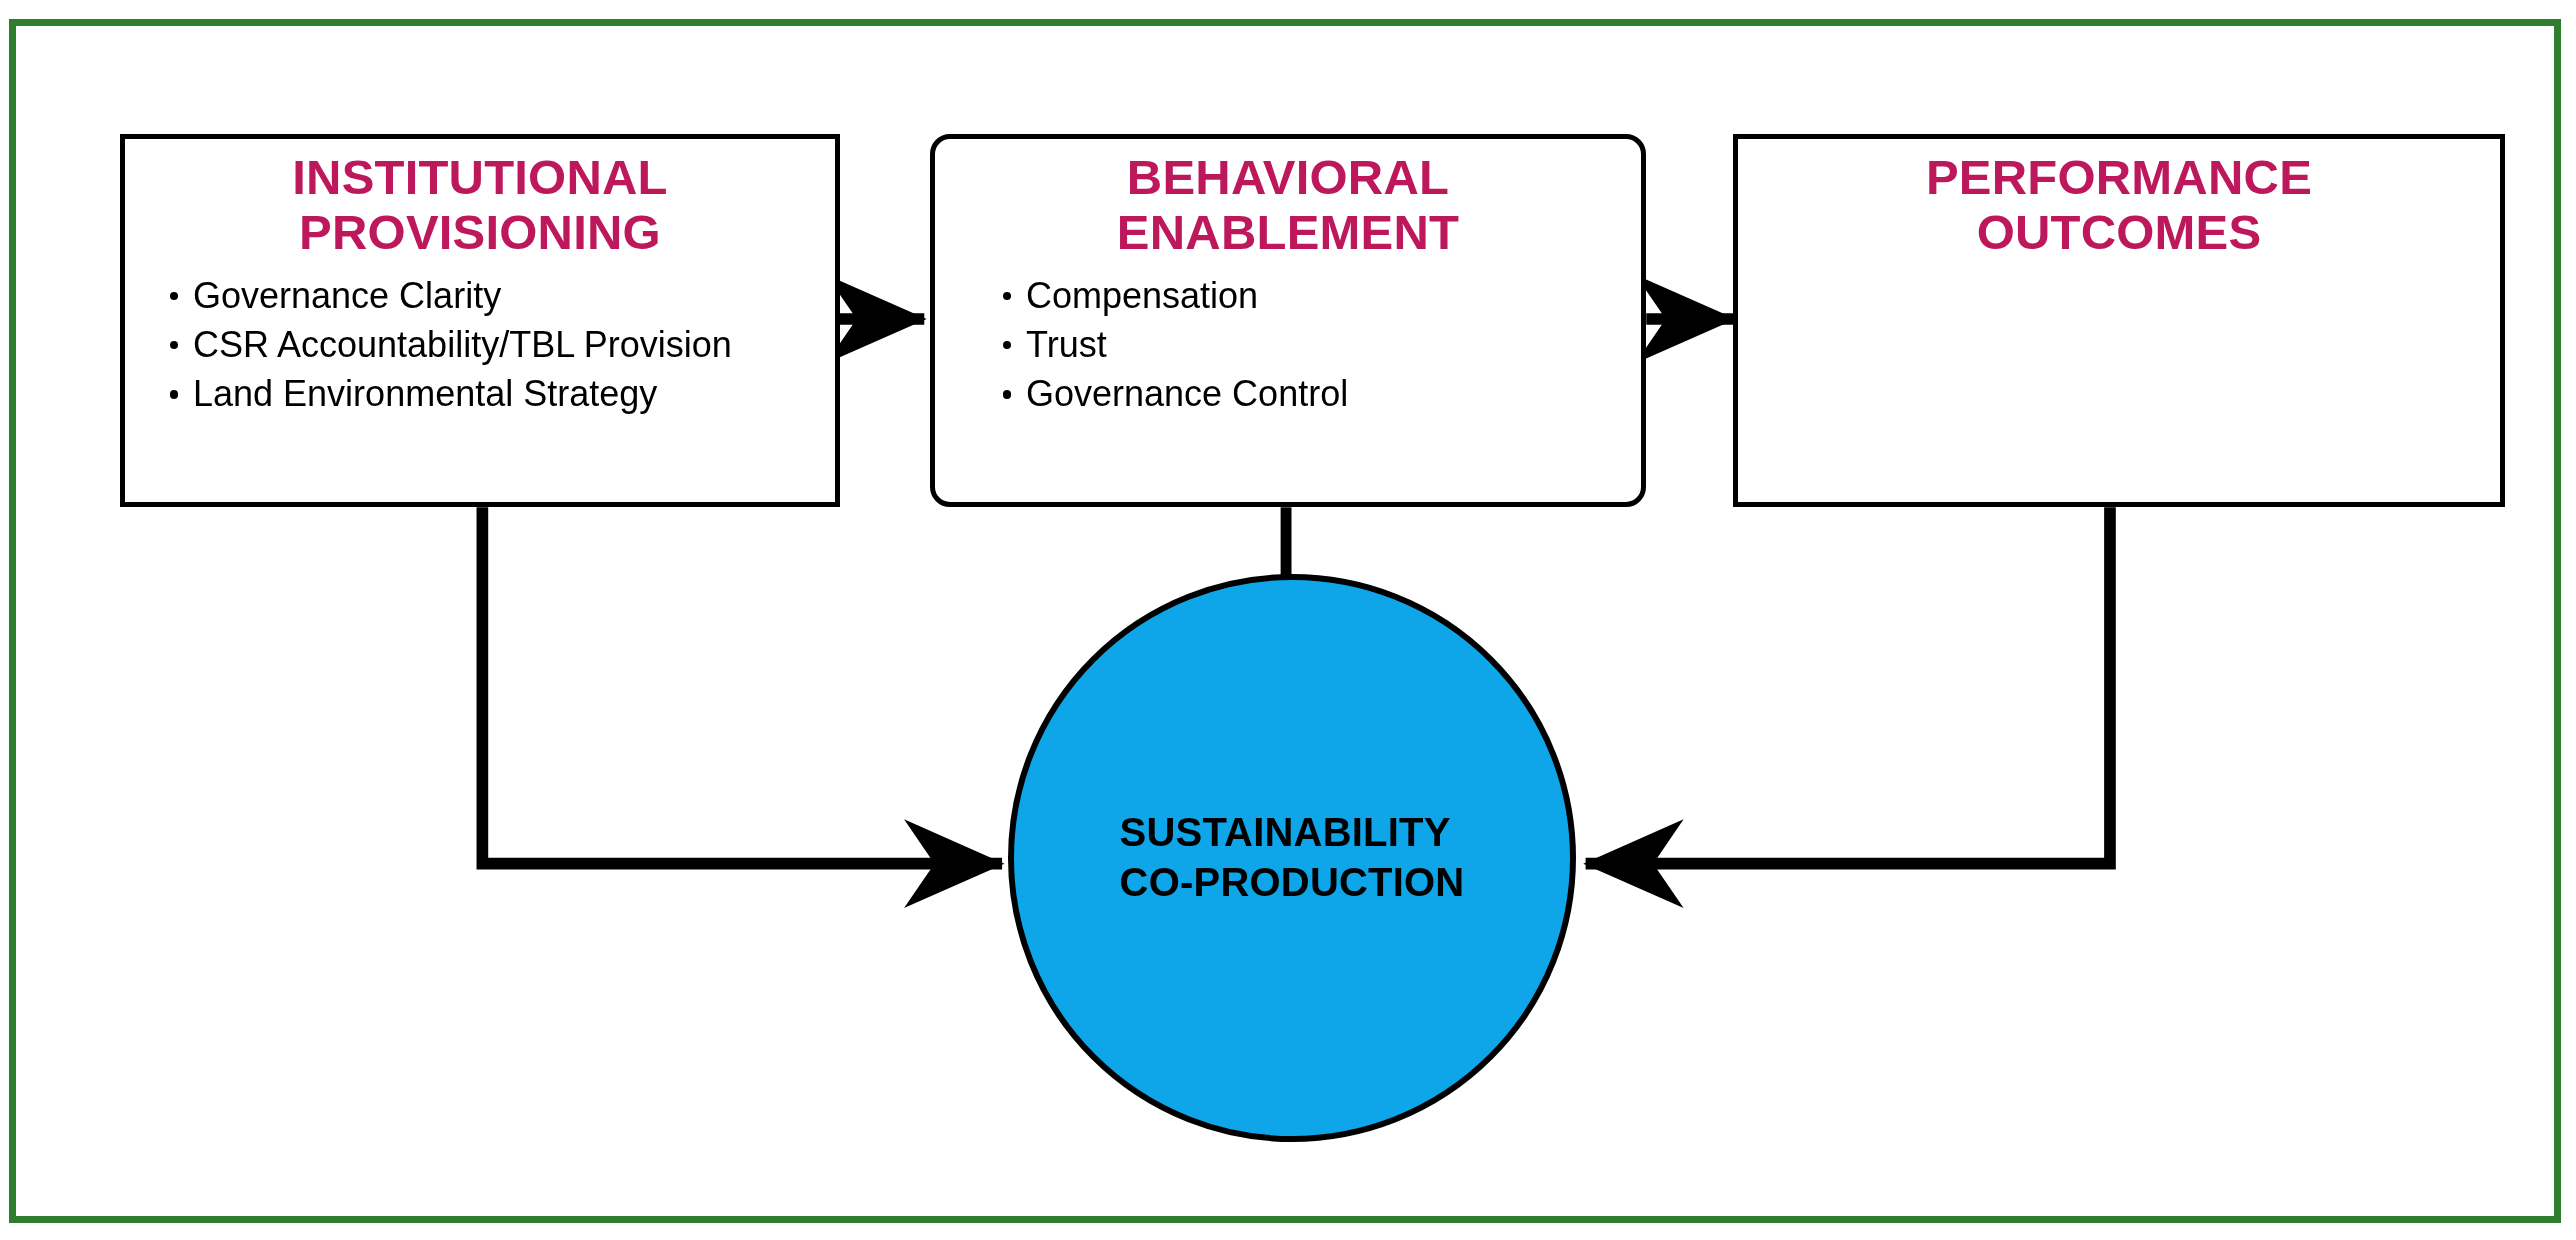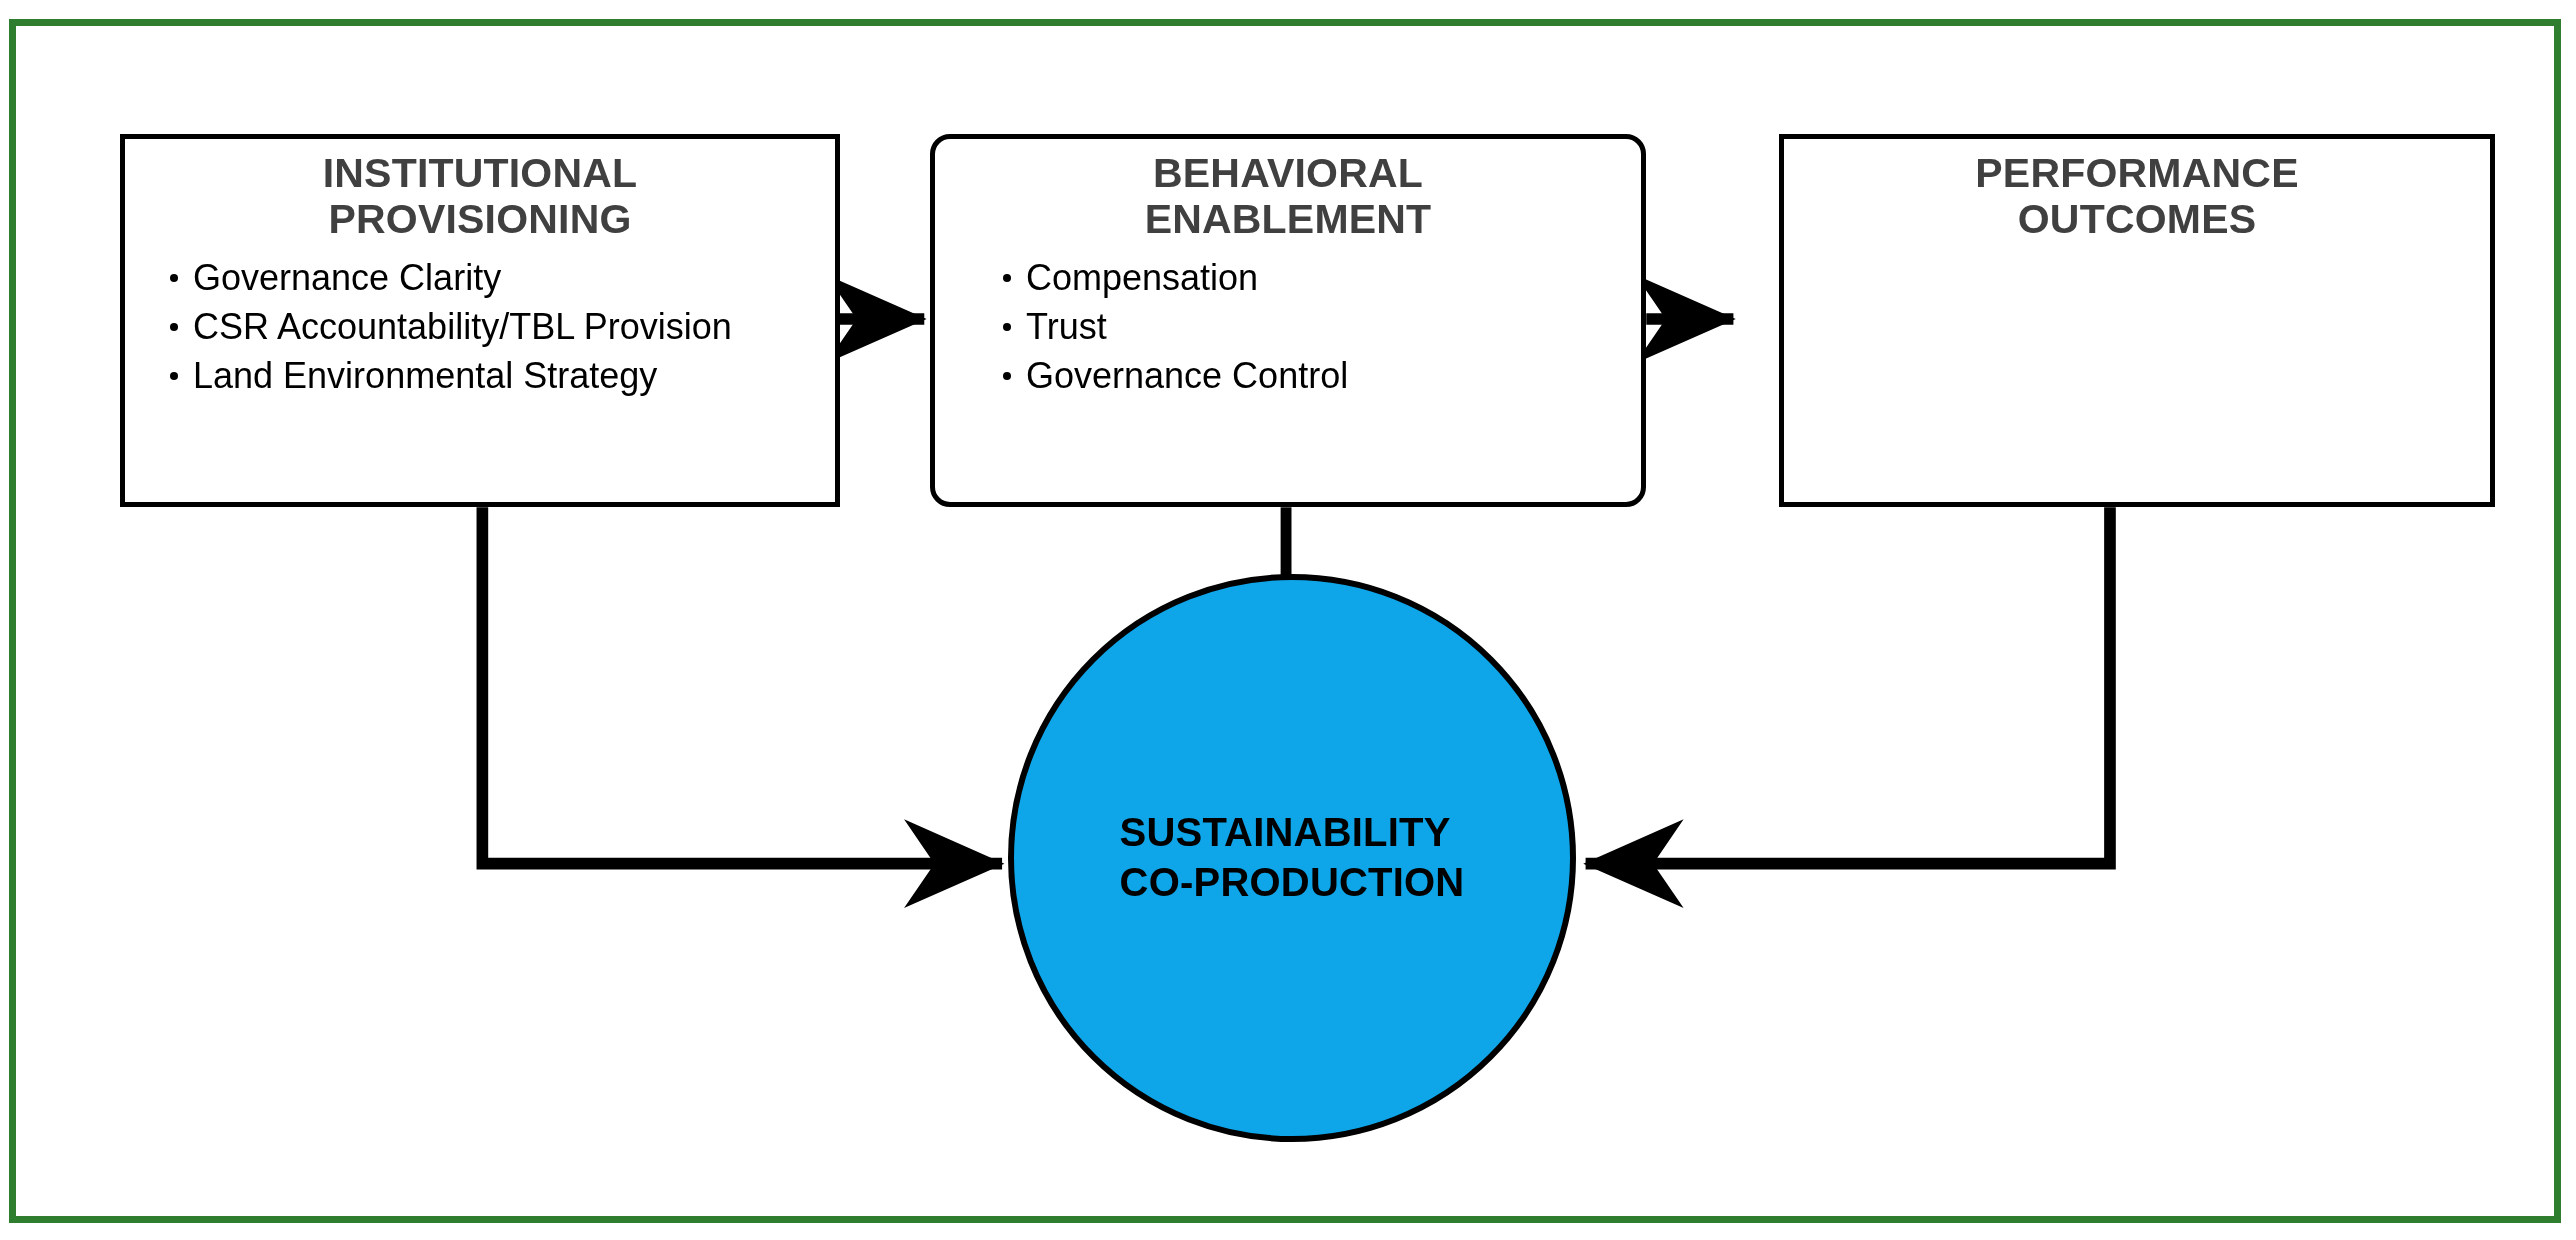--- a/index.html
+++ b/index.html
@@ -55,29 +55,29 @@
   .node-box {
     position: absolute;
     border: 5.4px solid #000000;
     box-sizing: border-box;
     background: #ffffff;
     padding: 11px 14px 7.8px 14px;
   }
 
   #box-institutional { left: 120px;  top: 134px; width: 720px;  height: 373px; }
   #box-behavioral    { left: 930px; top: 134px; width: 716px;  height: 373px; border-radius: 20px; }
-  #box-performance   { left: 1779px; top: 134px; width: 716px;  height: 373px; }
+  #box-performance   { left: 1733px; top: 134px; width: 772px;  height: 373px; }
 
   .box-title {
     text-align: center;
     font-weight: bold;
-    font-size: 41px;
+    font-size: 49px;
     line-height: 1.13;
     letter-spacing: 0.2px;
-    color: #404040;
+    color: #be185d;
     margin: 0 0 11px 0;
     white-space: pre-line;
   }
 
   .bullet-list {
     list-style: none;
     margin: 7px;
     padding: 0 0 0 39px;
   }
   .bullet-list li {

